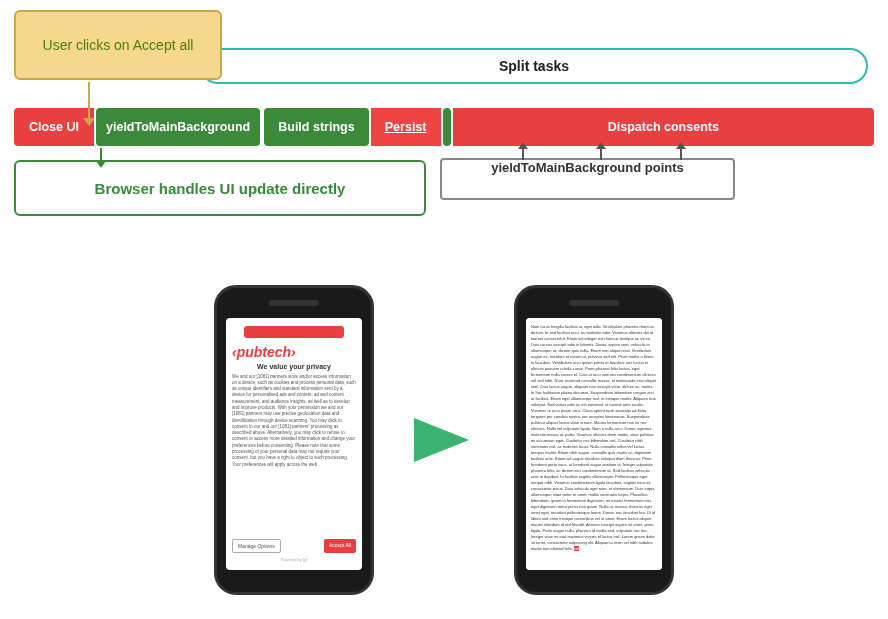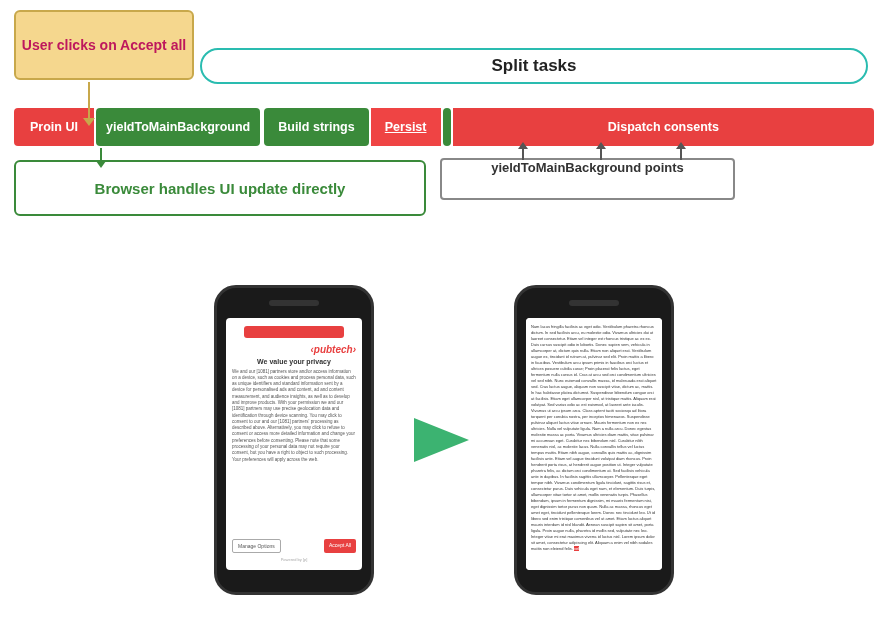--- a/index.html
+++ b/index.html
@@ -9,28 +9,28 @@
       background: #fff;
       font-family: Arial, sans-serif;
       position: relative;
       overflow: hidden;
     }
 
     
     .user-clicks-box {
       position: absolute;
       top: 10px; left: 14px;
-      width: 180px; height: 70px;
+      width: 208px; height: 70px;
       background: #f5d78e;
       border: 2px solid #c8a84b;
       border-radius: 6px;
       display: flex; align-items: center; justify-content: center;
       text-align: center;
-      font-size: 14px; font-weight: bold;
-      color: #be185d;
+      font-size: 14px; font-weight: normal;
+      color: #4d7c0f;
       z-index: 10;
     }
     
     .arrow-down-user {
       position: absolute;
       top: 82px; left: 88px;
       width: 2px; height: 38px;
       background: #c8a84b;
       z-index: 9;
     }
@@ -44,21 +44,21 @@
     }
 
     
     .split-tasks-bar {
       position: absolute;
       top: 48px; left: 200px; right: 20px;
       height: 36px;
       border: 2.5px solid #2abcb0;
       border-radius: 18px;
       display: flex; align-items: center; justify-content: center;
-      font-size: 17px; font-weight: bold;
+      font-size: 14px; font-weight: bold;
       color: #222;
     }
     .pipeline-segment {
       position: relative;
       height: 38px;
       display: flex; align-items: center; justify-content: center;
       font-size: 12.5px; font-weight: bold;
       color: #fff;
       z-index: 2;
     }
@@ -242,22 +242,22 @@
       padding: 8px 6px;
     }
     .consent-top-bar {
       background: #e84040;
       border-radius: 3px;
       height: 12px;
       width: 80%;
       margin: 0 auto 6px;
     }
     .pubtech-logo {
-      font-size: 10px; font-weight: bold; color: #e84040;
-      text-align: right; margin-bottom: 3px;
+      font-size: 14px; font-weight: bold; color: #e84040;
+      text-align: left; margin-bottom: 3px;
       font-style: italic;
     }
     .privacy-title {
       font-size: 7px; font-weight: bold; text-align: center;
       color: #333; margin-bottom: 4px;
     }
     .consent-body-text {
       font-size: 4.5px; color: #555; line-height: 1.4;
       margin-bottom: 6px; flex: 1;
     }
@@ -331,21 +331,21 @@
 </div>
 
 <div class="arrow-down-user"></div>
 
 <div class="split-tasks-bar">
   <span>Split tasks</span>
 </div>
 
 <div class="pipeline-container">
   <div class="pipeline-segment seg-close">
-    <span>Proin UI</span>
+    <span>Close UI</span>
   </div>
   <div class="pipeline-segment seg-yield1">
     <span>yieldToMainBackground</span>
   </div>
   <div class="pipeline-segment seg-build">
     <span>Build strings</span>
   </div>
   <div class="pipeline-segment seg-persist">
     <span>Persist</span>
   </div>

